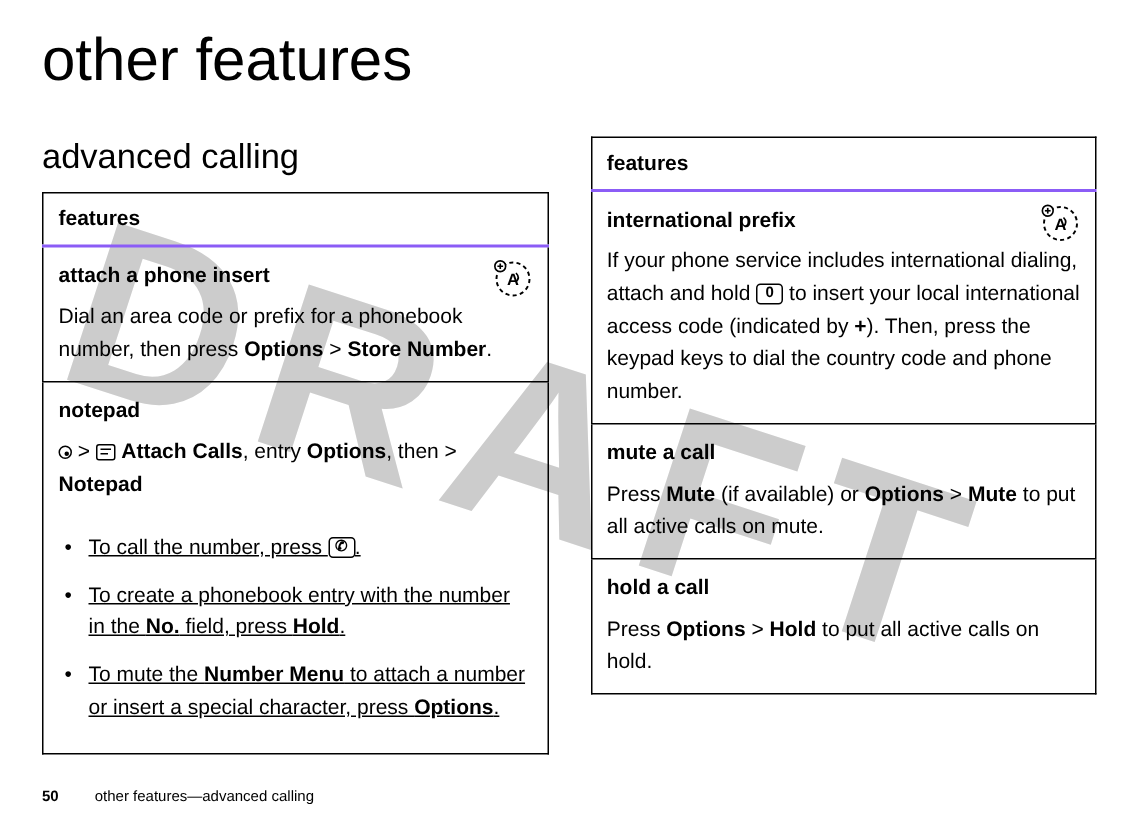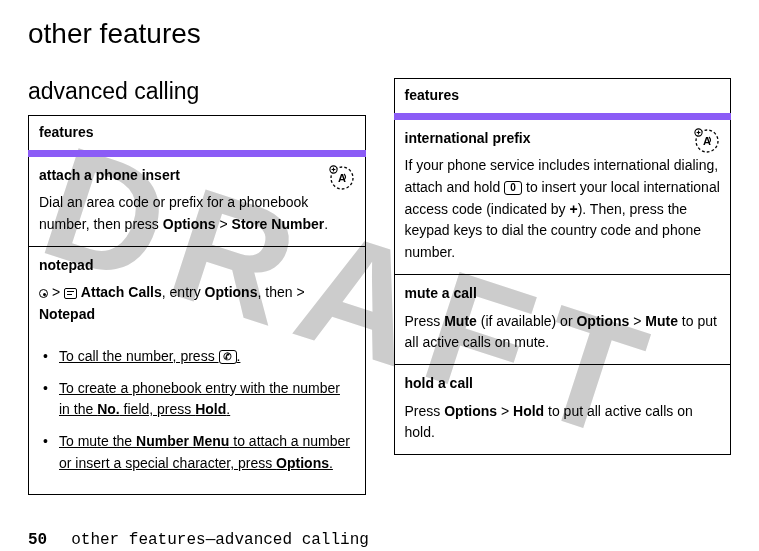--- a/index.html
+++ b/index.html
@@ -21,21 +21,21 @@
     color: #ccc;
     letter-spacing: 18px;
     transform: rotate(18deg);
     transform-origin: left top;
     z-index: 0;
     pointer-events: none;
     white-space: nowrap;
   }
   .content { position: relative; z-index: 1; }
   h1.page-title {
-    font-size: 28px;
+    font-size: 40px;
     font-weight: 400;
     margin-bottom: 28px;
   }
   h2.section-title {
     font-size: 23px;
     font-weight: 400;
     margin-bottom: 10px;
   }
   .columns {
     display: flex;
@@ -47,21 +47,21 @@
     width: 100%;
     border-collapse: collapse;
     border: 1.5px solid #000;
     font-size: 14px;
     line-height: 1.55;
   }
   table.feature-box th {
     text-align: left;
     font-weight: 700;
     padding: 6px 10px;
-    border-bottom: 7px solid #8b5cf6;
+    border-bottom: 2px solid #8b5cf6;
   }
   table.feature-box td {
     padding: 8px 10px 10px 10px;
     border-bottom: 1px solid #000;
     vertical-align: top;
   }
   table.feature-box tr:last-child td { border-bottom: none; }
   .cell-title {
     font-weight: 700;
     display: block;
@@ -126,24 +126,23 @@
     top:5px; left:2px; right:4px;
     border-top:1px solid #000;
   }
   .feature-icon {
     float: right;
     margin-left: 8px;
   }
   .feature-icon svg { display:block; }
   .footer {
     position: absolute;
-    bottom: 2px;
+    bottom: 14px;
     left: 28px;
-    font-size: 16px;
-    font-family: Liberation Mono, monospace;
+    font-size: 10px;
   }
   .footer .pn { font-weight: 700; margin-right: 24px; }
 </style>
 </head>
 <body>
 
 <div class="draft-watermark">DRAFT</div>
 
 <div class="content">
 

